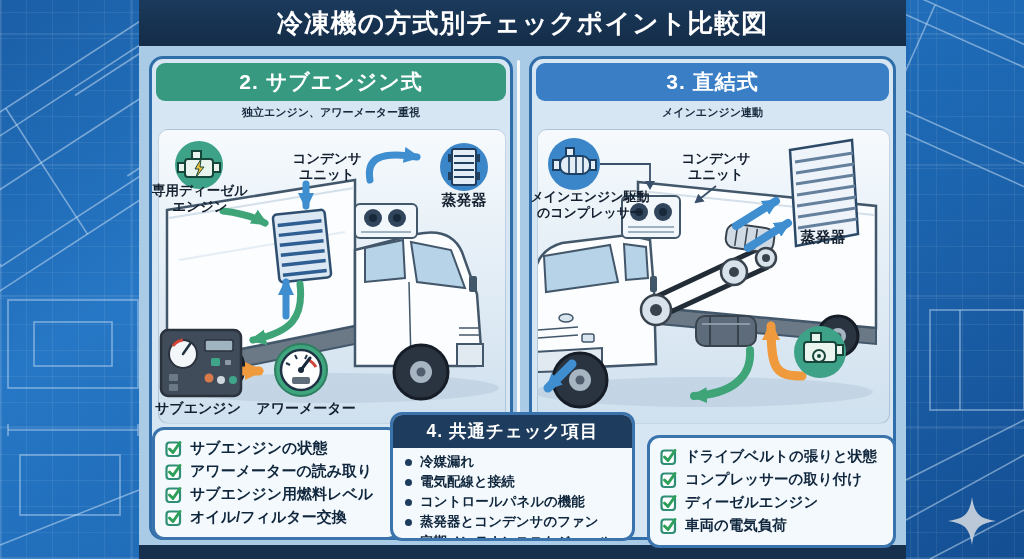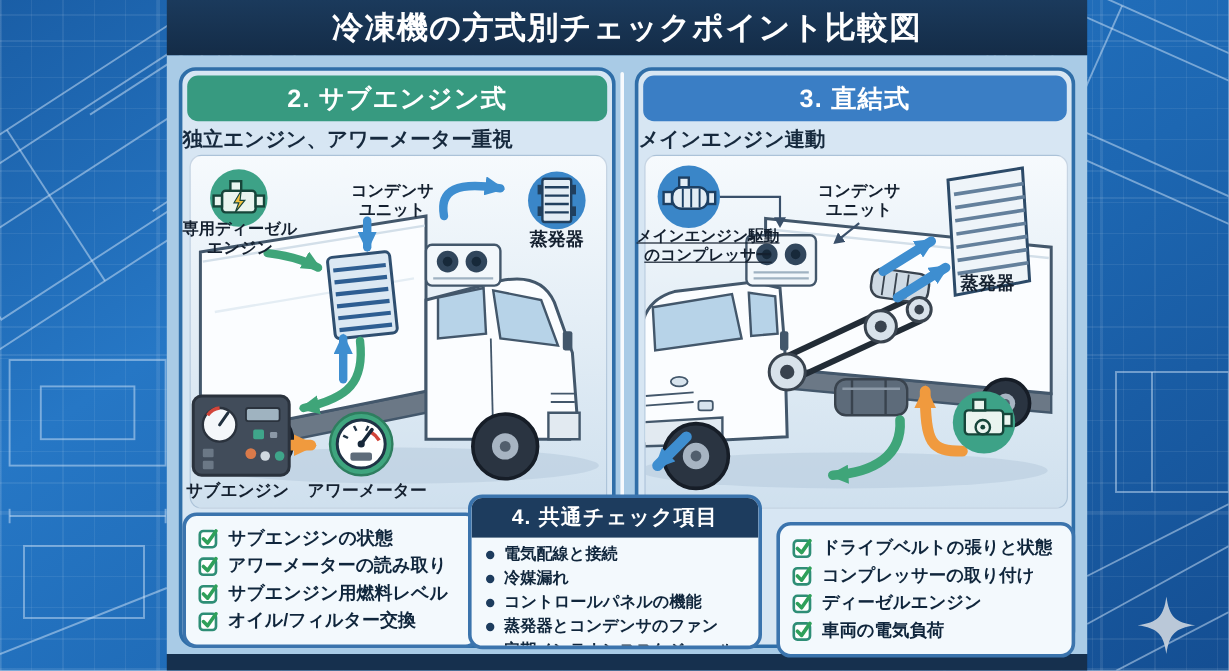--- a/index.html
+++ b/index.html
@@ -20,21 +20,21 @@
   .divider{position:absolute;left:517px;top:60px;width:3px;height:380px;background:rgba(255,255,255,.9);border-radius:2px;z-index:2;}
   .bottom-strip{position:absolute;left:139px;top:545px;width:767px;height:14px;background:#16304e;z-index:1;}
   .panel{position:absolute;top:56px;height:484px;border:3px solid #2f6ea8;border-radius:14px;
     background:#d7e6f3;box-sizing:border-box;z-index:3;}
   .panel.p-left{left:149px;width:364px;}
   .panel.p-right{left:529px;width:367px;}
   .panel-header{margin:4px;height:38px;border-radius:9px;display:flex;align-items:center;justify-content:center;
     color:#fff;font-size:21px;font-weight:bold;letter-spacing:1px;}
   .p-left .panel-header{background:#379a80;}
   .p-right .panel-header{background:#3a7ec5;}
-  .panel-subtitle{text-align:left;font-size:17px;font-weight:bold;color:#16293d;margin-top:3px;}
+  .panel-subtitle{text-align:center;font-size:11px;font-weight:bold;color:#16293d;margin-top:3px;}
   .illus{position:absolute;border-radius:10px;background:linear-gradient(#f6fafd,#cfe0ee);
     border:1px solid rgba(80,120,160,.28);z-index:4;}
   .illus.i-left{left:158px;top:129px;width:346px;height:293px;}
   .illus.i-right{left:537px;top:129px;width:351px;height:293px;}
   .illus svg{display:block;width:100%;height:100%;}
   .lbl{position:absolute;font-weight:bold;color:#14202f;text-align:center;white-space:pre-line;
     line-height:1.2;z-index:5;}
   .check-box{position:absolute;background:#f3f9fd;border:3px solid #3b74ad;border-radius:12px;
     box-sizing:border-box;padding:9px 6px 18px 10px;display:flex;flex-direction:column;gap:4px;z-index:5;}
   .cb-left{left:152px;top:427px;width:248px;height:113px;}
@@ -349,21 +349,21 @@
   </div>
 
   <div class="lbl" style="left:146px;top:183px;width:108px;font-size:13.5px;">専用ディーゼル
 エンジン</div>
   <div class="lbl" style="left:283px;top:151px;width:88px;font-size:13.5px;">コンデンサ
 ユニット</div>
   <div class="lbl" style="left:434px;top:191px;width:60px;font-size:15px;">蒸発器</div>
   <div class="lbl" style="left:148px;top:400px;width:100px;font-size:14px;">サブエンジン</div>
   <div class="lbl" style="left:250px;top:400px;width:112px;font-size:14px;">アワーメーター</div>
 
-  <div class="lbl" style="left:530px;top:189px;width:120px;font-size:13px;text-decoration:underline;">メインエンジン駆動
+  <div class="lbl" style="left:530px;top:189px;width:120px;font-size:13px;">メインエンジン駆動
 のコンプレッサー</div>
   <div class="lbl" style="left:672px;top:151px;width:88px;font-size:13.5px;">コンデンサ
 ユニット</div>
   <div class="lbl" style="left:792px;top:228px;width:62px;font-size:15px;">蒸発器</div>
 
   <div class="check-box cb-left">
     <div class="check-row">
       <svg class="ci" viewBox="0 0 18 18">
           <rect x="1.5" y="2.5" width="13.5" height="13.5" rx="3" fill="#fff" stroke="#2e8e76" stroke-width="2.2"></rect>
           <path d="M4.5,9 L8,12.5 L15,2.5" stroke="#2fa05a" stroke-width="3" fill="none" stroke-linecap="round" stroke-linejoin="round"></path>
@@ -422,25 +422,25 @@
         </svg>
       <span>車両の電気負荷</span>
     </div>
   </div>
 
   <div class="common">
     <div class="common-header">4. 共通チェック項目</div>
     <div class="common-body">
       <div class="common-row">
         <span class="bullet"></span>
-        <span>電気配線と接続</span>
+        <span>冷媒漏れ</span>
       </div>
       <div class="common-row">
         <span class="bullet"></span>
-        <span>冷媒漏れ</span>
+        <span>電気配線と接続</span>
       </div>
       <div class="common-row">
         <span class="bullet"></span>
         <span>コントロールパネルの機能</span>
       </div>
       <div class="common-row">
         <span class="bullet"></span>
         <span>蒸発器とコンデンサのファン</span>
       </div>
       <div class="common-row">

